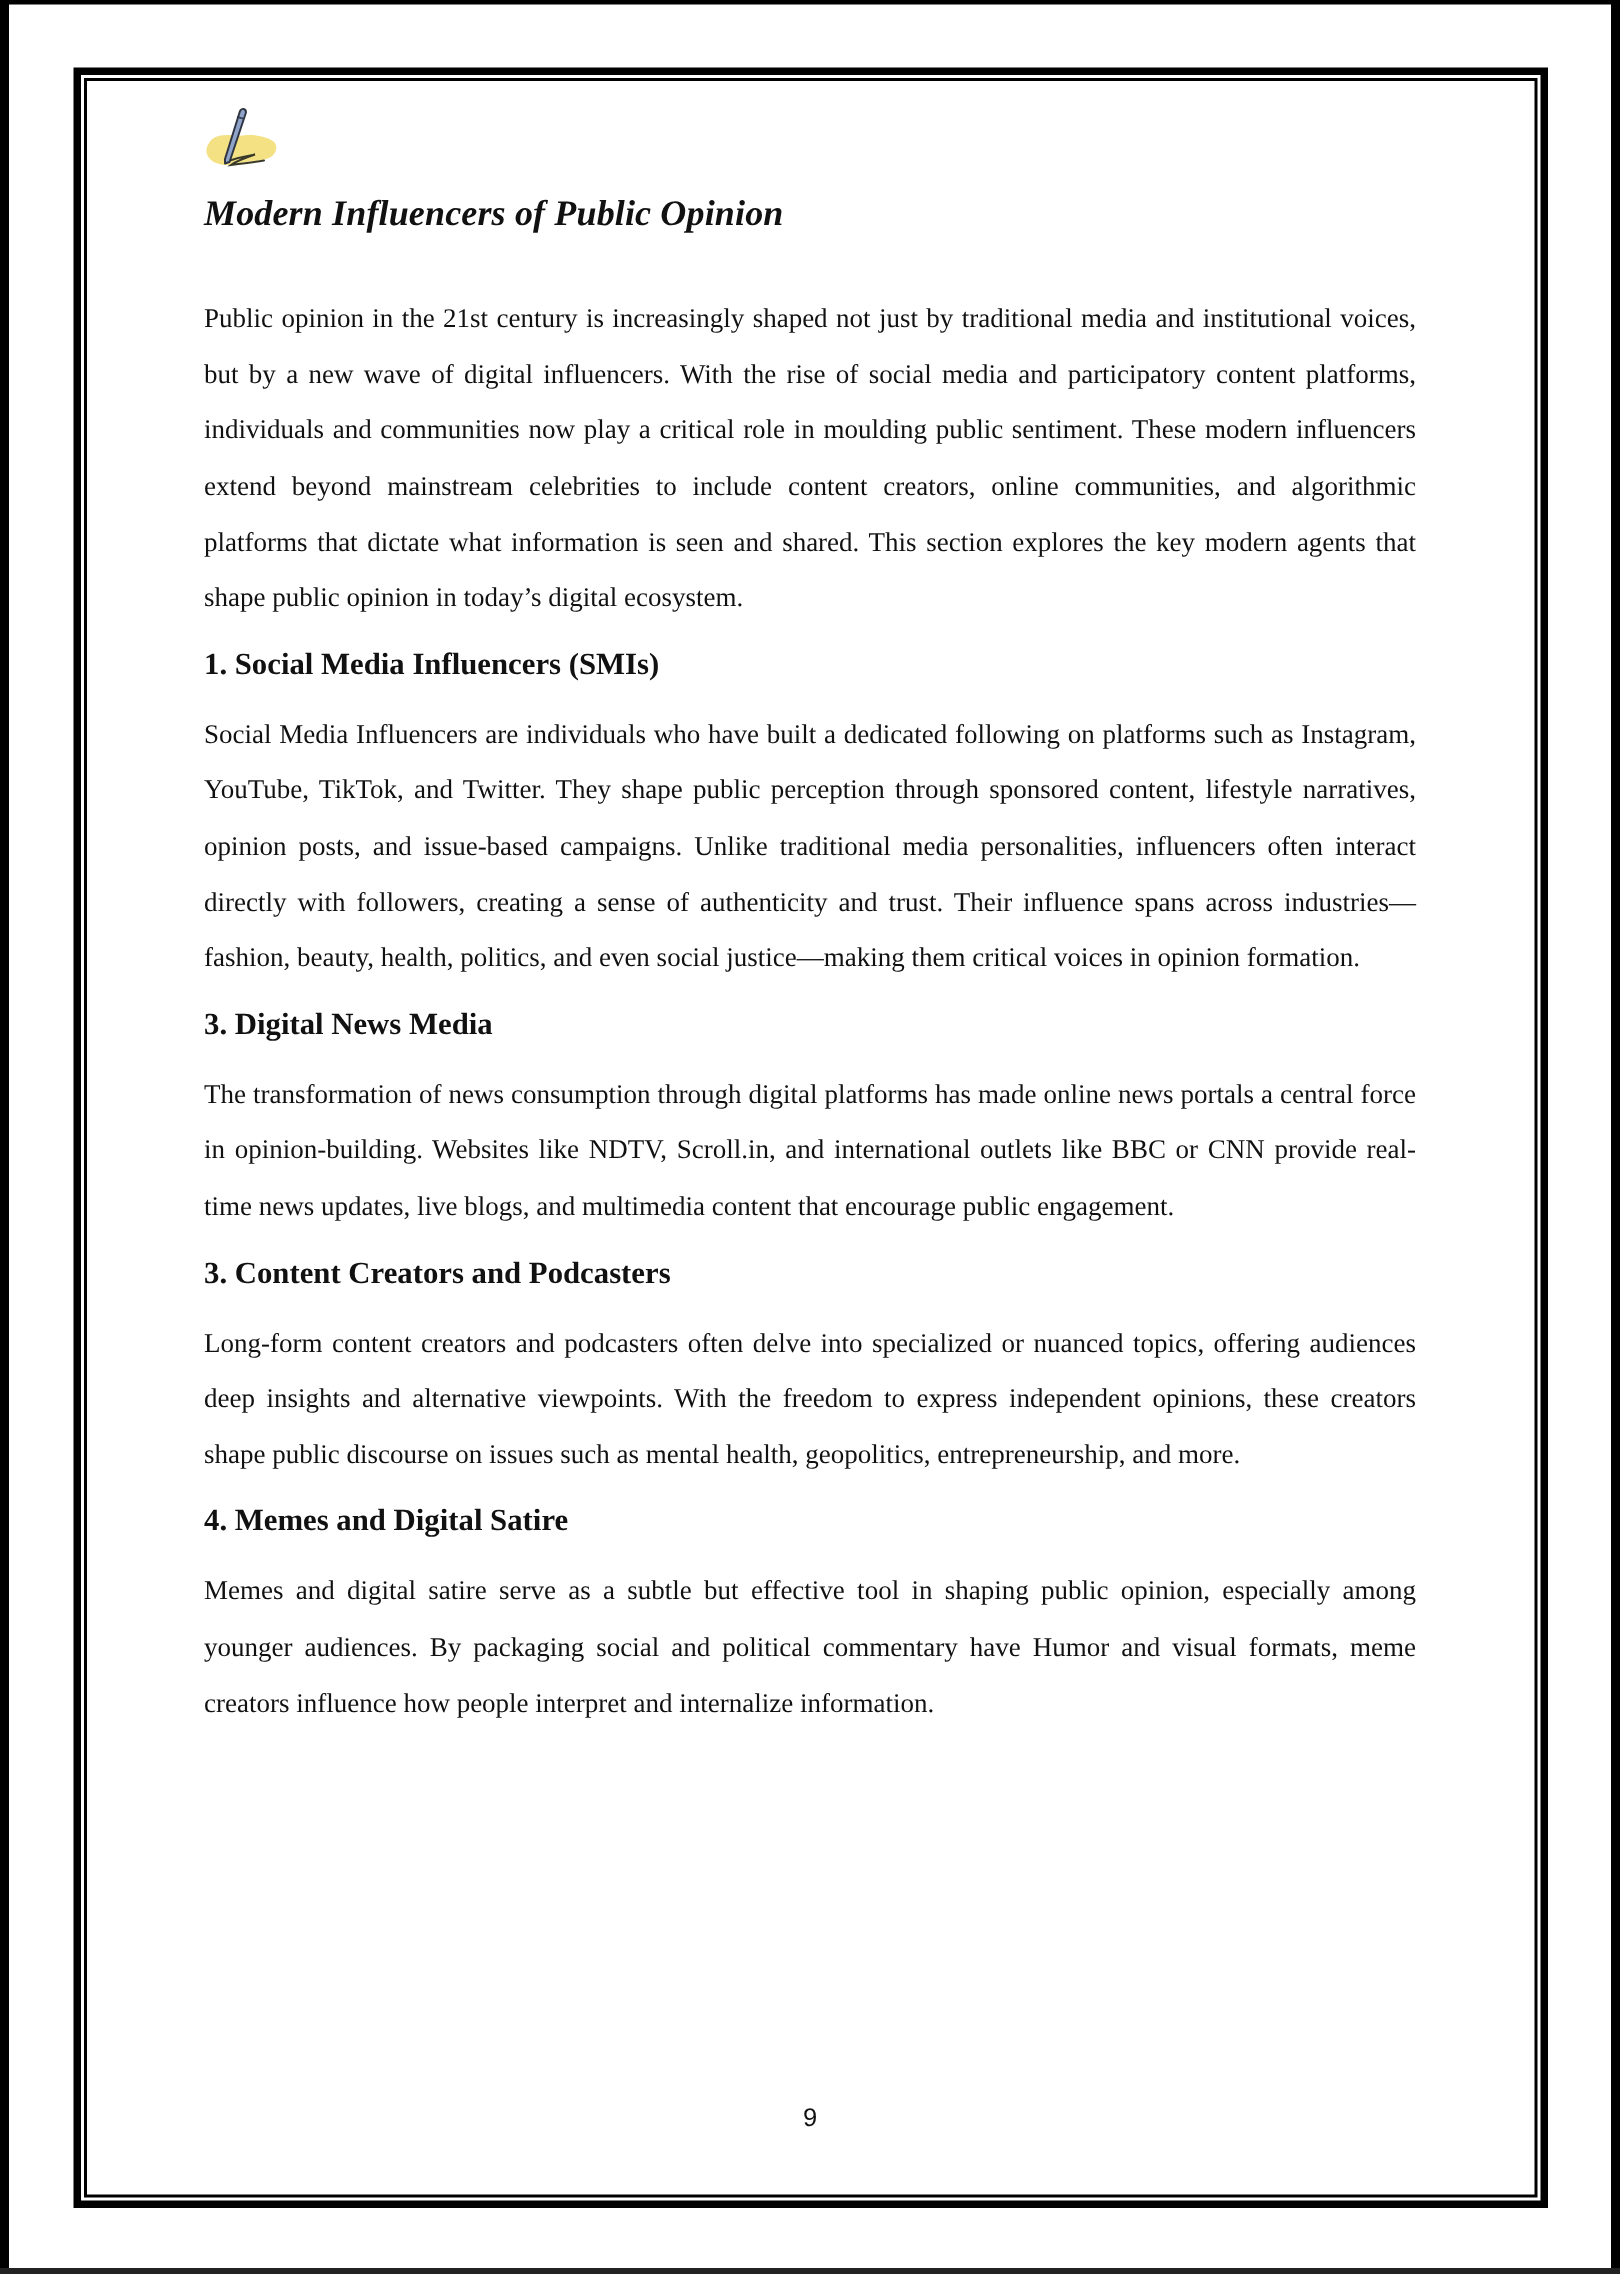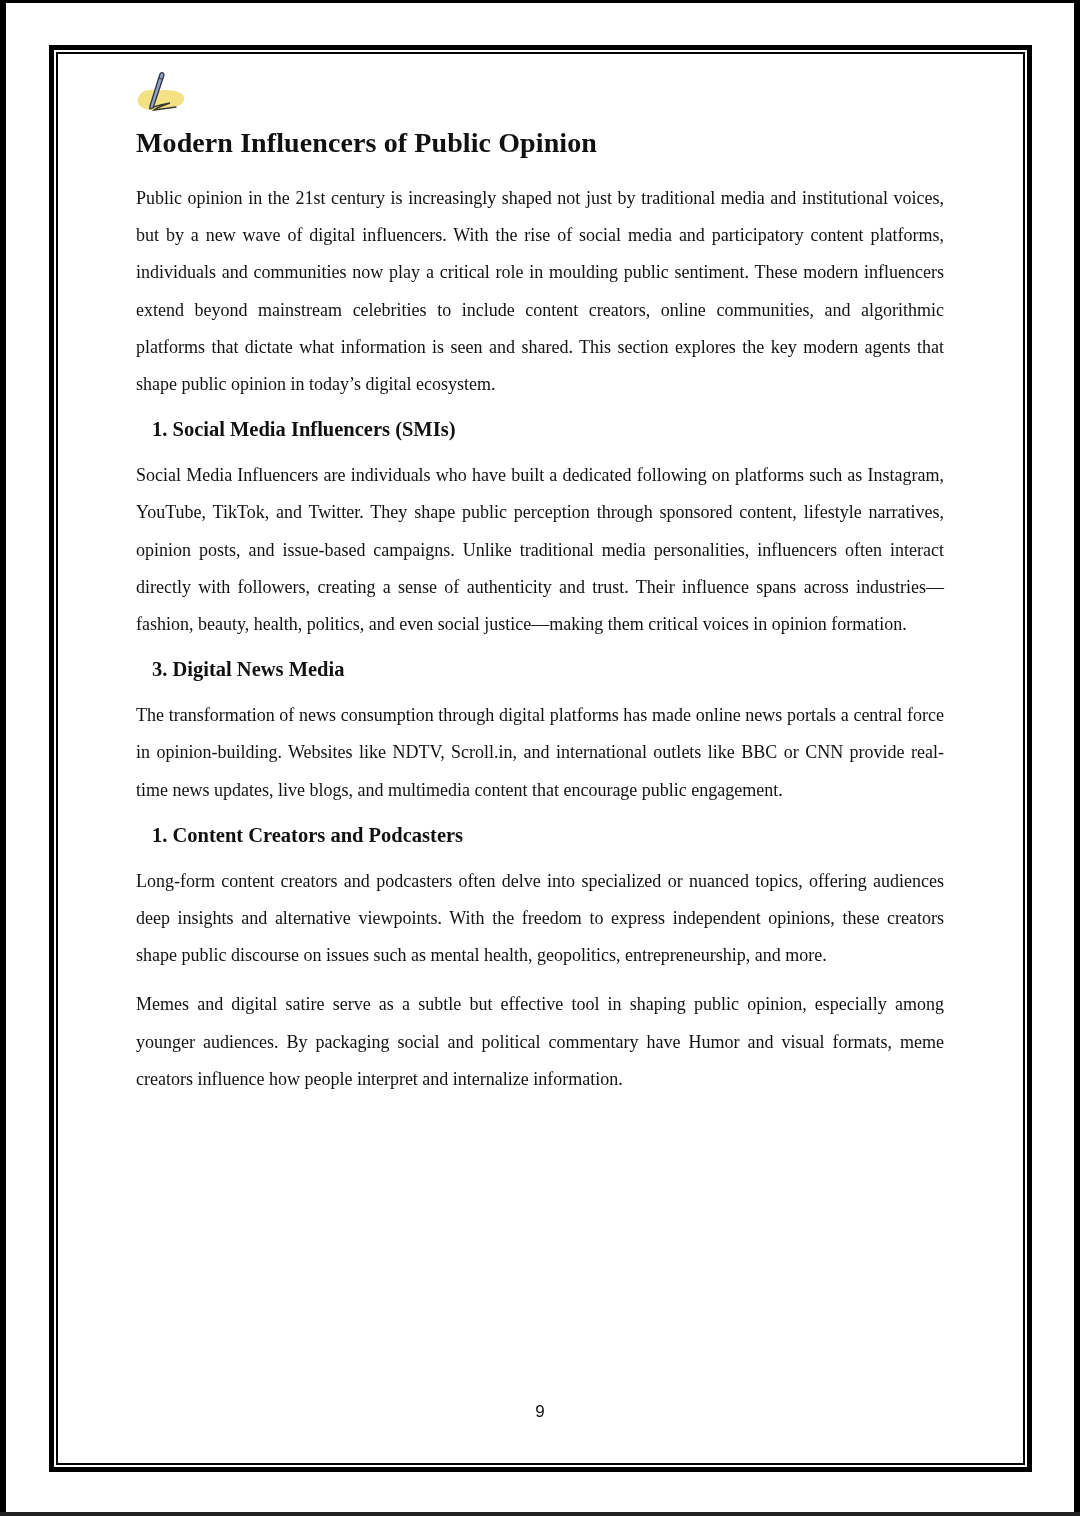--- a/index.html
+++ b/index.html
@@ -50,37 +50,38 @@
     width: 808px;
   }
   .pen-icon {
     width: 52px;
     height: 46px;
     margin-left: 0px;
     margin-bottom: 12px;
     display: block;
   }
   h1.doc-title {
-    font-size: 28px;
+    font-size: 24px;
     font-weight: bold;
-    margin: 0 0 22px 0;
+    margin: 0 0 36px 0;
     line-height: 30px;
     letter-spacing: 0.1px;
+    font-style: italic;
   }
   p.body {
     font-size: 18px;
     line-height: 37.2px;
     margin: 0 0 12px 0;
     text-align: justify;
     text-align-last: left;
   }
   h2.section {
     font-size: 20.5px;
     font-weight: bold;
-    margin: 0 0 14px 16px;
+    margin: 0 0 14px 0;
     line-height: 28px;
   }
   .page-number {
     position: absolute;
     left: 0;
     width: 1080px;
     top: 1402px;
     text-align: center;
     font-family: "Liberation Sans", "DejaVu Sans", sans-serif;
     font-size: 17px;
@@ -112,19 +113,20 @@
   <h1 class="doc-title">Modern Influencers of Public Opinion</h1>
 
   <p class="body">Public opinion in the 21st century is increasingly shaped not just by traditional media and institutional voices, but by a new wave of digital influencers. With the rise of social media and participatory content platforms, individuals and communities now play a critical role in moulding public sentiment. These modern influencers extend beyond mainstream celebrities to include content creators, online communities, and algorithmic platforms that dictate what information is seen and shared. This section explores the key modern agents that shape public opinion in today’s digital ecosystem.</p>
 
   <h2 class="section">1. Social Media Influencers (SMIs)</h2>
   <p class="body">Social Media Influencers are individuals who have built a dedicated following on platforms such as Instagram, YouTube, TikTok, and Twitter. They shape public perception through sponsored content, lifestyle narratives, opinion posts, and issue-based campaigns. Unlike traditional media personalities, influencers often interact directly with followers, creating a sense of authenticity and trust. Their influence spans across industries—fashion, beauty, health, politics, and even social justice—making them critical voices in opinion formation.</p>
 
   <h2 class="section">3. Digital News Media</h2>
   <p class="body">The transformation of news consumption through digital platforms has made online news portals a central force in opinion-building. Websites like NDTV, Scroll.in, and international outlets like BBC or CNN provide real-time news updates, live blogs, and multimedia content that encourage public engagement.</p>
 
-  <h2 class="section">1. Content Creators and Podcasters</h2>
+  <h2 class="section">3. Content Creators and Podcasters</h2>
   <p class="body">Long-form content creators and podcasters often delve into specialized or nuanced topics, offering audiences deep insights and alternative viewpoints. With the freedom to express independent opinions, these creators shape public discourse on issues such as mental health, geopolitics, entrepreneurship, and more.</p>
 
+  <h2 class="section">4. Memes and Digital Satire</h2>
   <p class="body">Memes and digital satire serve as a subtle but effective tool in shaping public opinion, especially among younger audiences. By packaging social and political commentary have Humor and visual formats, meme creators influence how people interpret and internalize information.</p>
 </div>
 
 <div class="page-number">9</div>
 
 </body></html>

